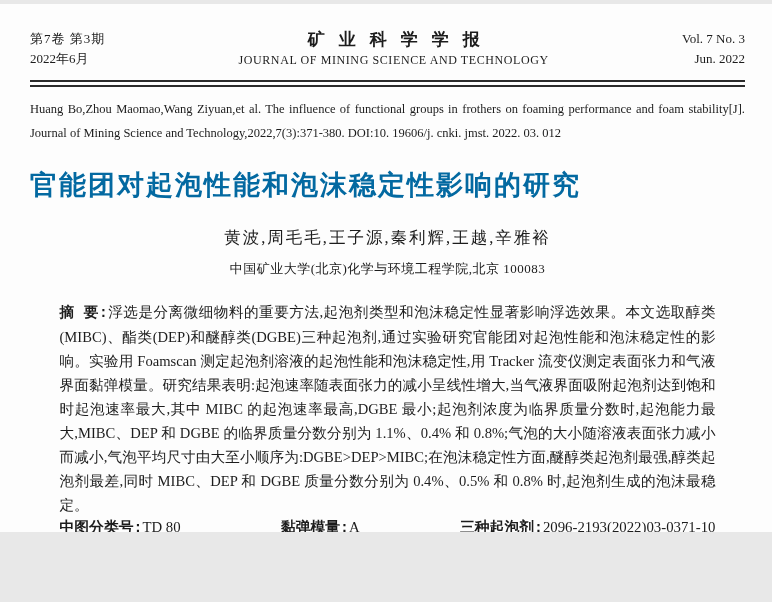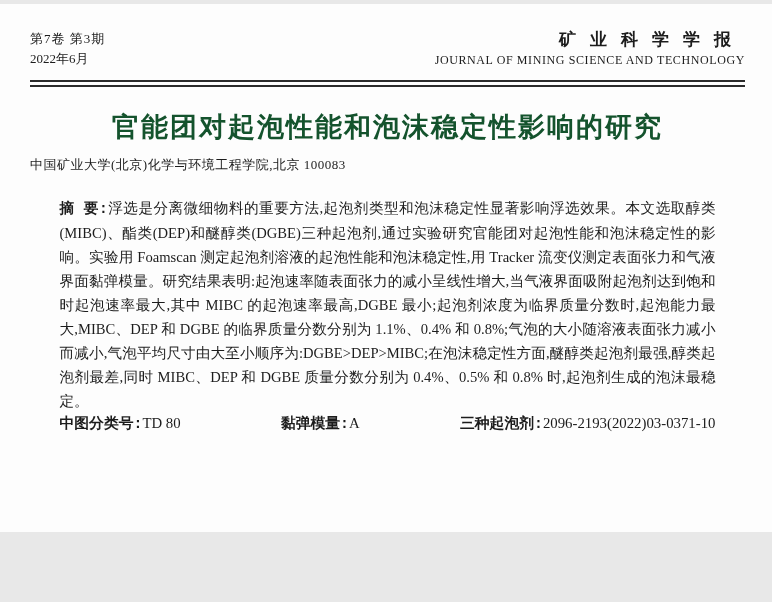--- a/index.html
+++ b/index.html
@@ -15,56 +15,57 @@
     padding:25px 27px 0 30px;
   }
   
   .masthead{
     display:flex;
     justify-content:space-between;
     align-items:flex-start;
   }
   .mast-left{font-size:13px;line-height:20px;white-space:nowrap;}
   .mast-left .cn-vol{letter-spacing:1px;}
-  .mast-center{text-align:right;flex:1 1 auto;padding-top:1px;}
+  .mast-center{text-align:center;flex:1 1 auto;padding-top:1px;}
   .journal-cn{
     font-size:17px;font-weight:bold;letter-spacing:14px;
     padding-left:14px; 
     line-height:20px;
     font-family:"Liberation Serif","DejaVu Serif",serif;
   }
   .journal-en{font-size:12px;letter-spacing:0.6px;line-height:21px;}
   .mast-right{font-size:13px;line-height:20px;text-align:right;white-space:nowrap;}
   .rule{
     margin-top:9px;
     height:3px;
     border-top:2px solid #2b2b2b;
     border-bottom:2px solid #2b2b2b;
   }
   
   .citation{margin-top:11px;font-size:12.5px;line-height:23.5px;text-align:justify;}
   .citation p{margin:0;}
   
   .article-title{
     margin-top:22px;
-    text-align:center;
+    text-align:left;
     font-family:"Liberation Sans","DejaVu Sans",sans-serif;
     font-weight:bold;
     font-size:27px;
     letter-spacing:2px;
-    color:#14532d;
+    color:#0369a1;
   }
   .authors{
     margin-top:24px;
     text-align:center;
     font-size:16.5px;
     letter-spacing:2px;
   }
   .affiliation{
     margin-top:11px;
+    text-align:center;
     font-size:13px;
     letter-spacing:0.5px;
   }
   
   .abstract-block{
     margin:22px auto 0 auto;
     width:656px;
     font-size:14.6px;
     line-height:24px;
     text-align:justify;
@@ -87,27 +88,33 @@
 
   <div class="masthead">
     <div class="mast-left">
       <div class="cn-vol">第7卷  第3期</div>
       <div>2022年6月</div>
     </div>
     <div class="mast-center">
       <div class="journal-cn">矿业科学学报</div>
       <div class="journal-en">JOURNAL OF MINING SCIENCE AND TECHNOLOGY</div>
     </div>
+    <div class="mast-right">
+      <div>Vol. 7   No. 3</div>
+      <div>Jun. 2022</div>
+    </div>
   </div>
   <div class="rule"></div>
 
   <div class="citation">
+    <p>Huang Bo,Zhou Maomao,Wang Ziyuan,et al. The influence of functional groups in frothers on foaming performance and foam stability[J]. Journal of Mining Science and Technology,2022,7(3):371-380. DOI:10. 19606/j. cnki. jmst. 2022. 03. 012</p>
   </div>
 
   <h1 class="article-title" style="margin-bottom:0;">官能团对起泡性能和泡沫稳定性影响的研究</h1>
+  <div class="authors">黄波,周毛毛,王子源,秦利辉,王越,辛雅裕</div>
   <div class="affiliation">中国矿业大学(北京)化学与环境工程学院,北京  100083</div>
 
   <div class="abstract-block">
     <span class="b">摘  要:</span><span>浮选是分离微细物料的重要方法,起泡剂类型和泡沫稳定性显著影响浮选效果。本文选取醇类(MIBC)、酯类(DEP)和醚醇类(DGBE)三种起泡剂,通过实验研究官能团对起泡性能和泡沫稳定性的影响。实验用 Foamscan 测定起泡剂溶液的起泡性能和泡沫稳定性,用 Tracker 流变仪测定表面张力和气液界面黏弹模量。研究结果表明:起泡速率随表面张力的减小呈线性增大,当气液界面吸附起泡剂达到饱和时起泡速率最大,其中 MIBC 的起泡速率最高,DGBE 最小;起泡剂浓度为临界质量分数时,起泡能力最大,MIBC、DEP 和 DGBE 的临界质量分数分别为 1.1%、0.4% 和 0.8%;气泡的大小随溶液表面张力减小而减小,气泡平均尺寸由大至小顺序为:DGBE&gt;DEP&gt;MIBC;在泡沫稳定性方面,醚醇类起泡剂最强,醇类起泡剂最差,同时 MIBC、DEP 和 DGBE 质量分数分别为 0.4%、0.5% 和 0.8% 时,起泡剂生成的泡沫最稳定。</span>
   </div>
 
   <div class="meta-line">
     <span><span class="b">中图分类号:</span><span>TD 80</span></span>
     <span><span class="b">黏弹模量:</span><span>A</span></span>
     <span><span class="b">三种起泡剂:</span><span>2096-2193(2022)03-0371-10</span></span>

